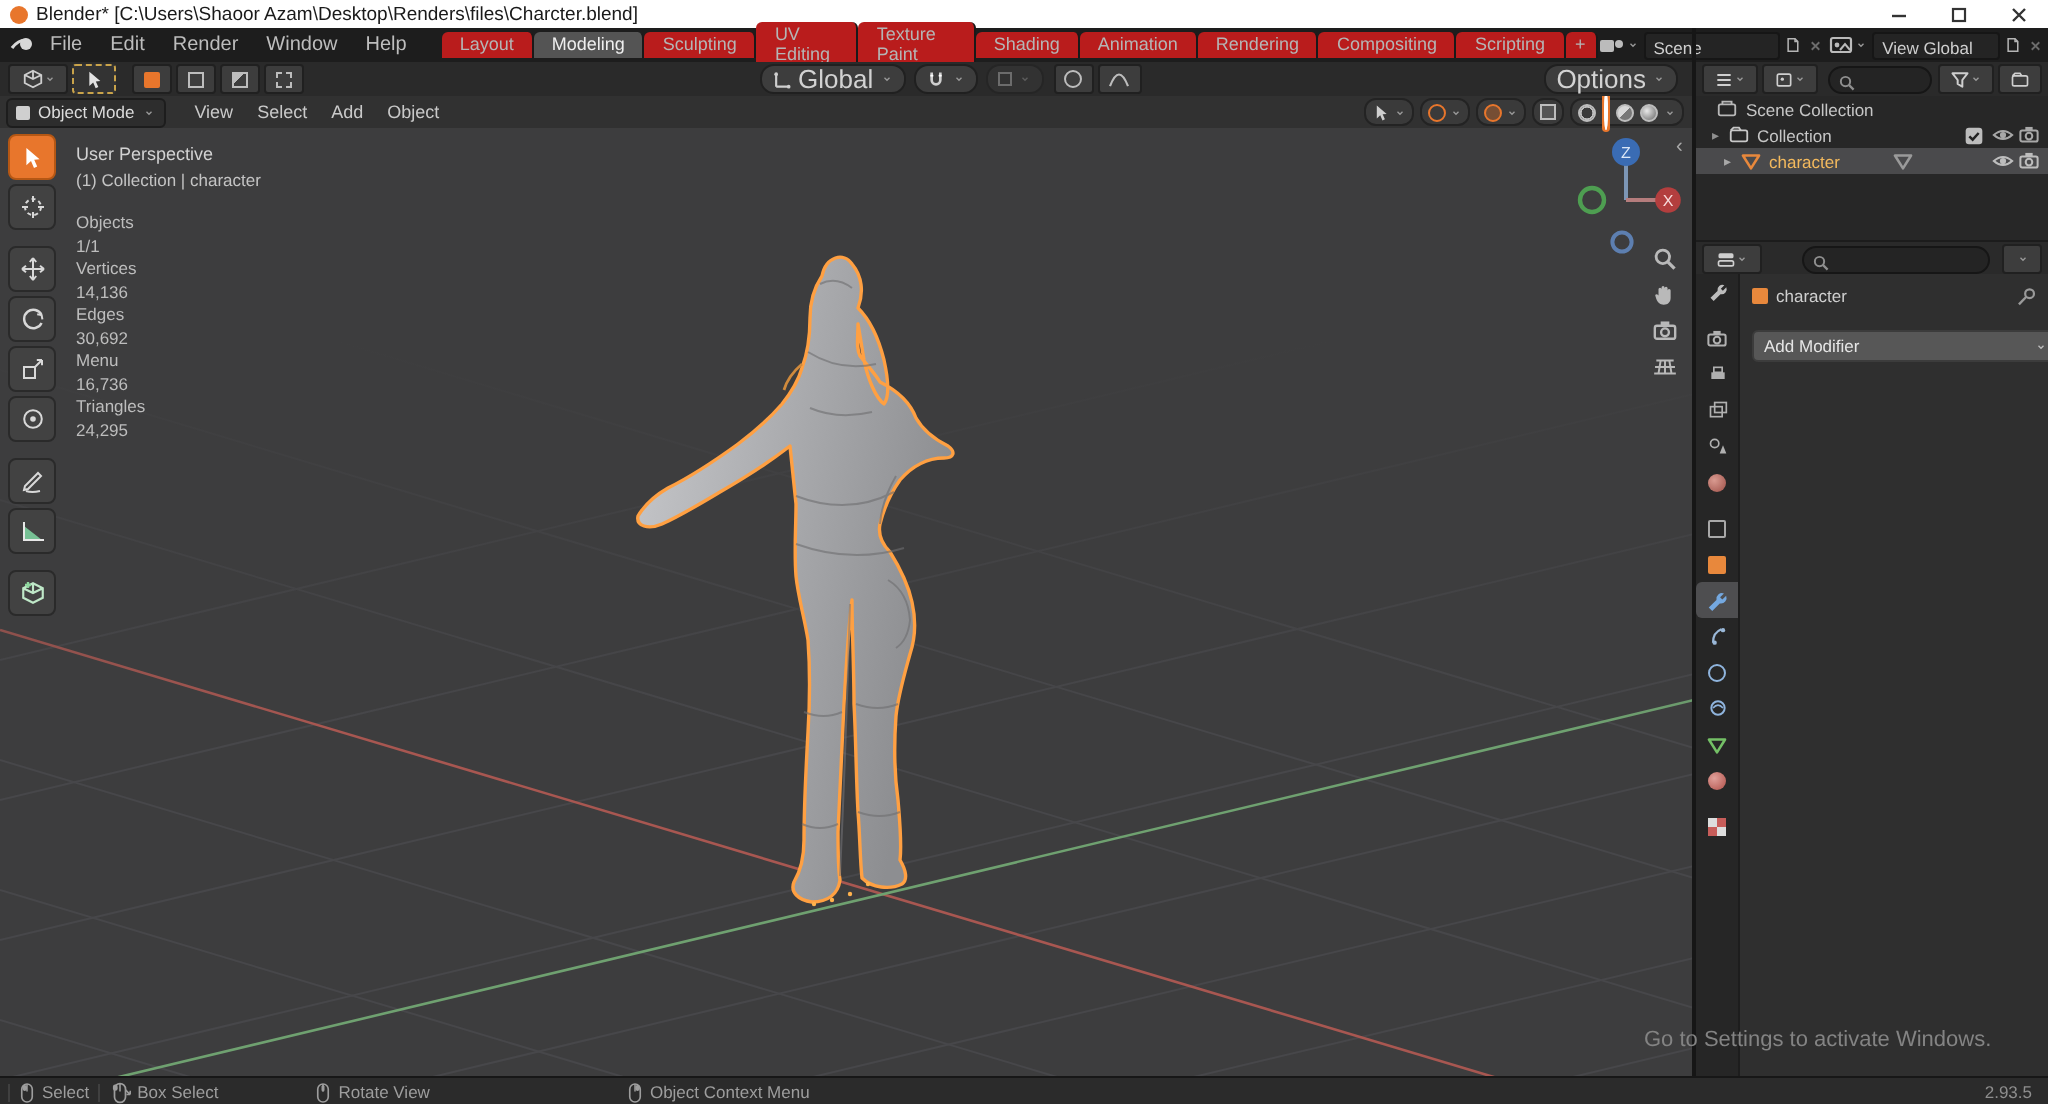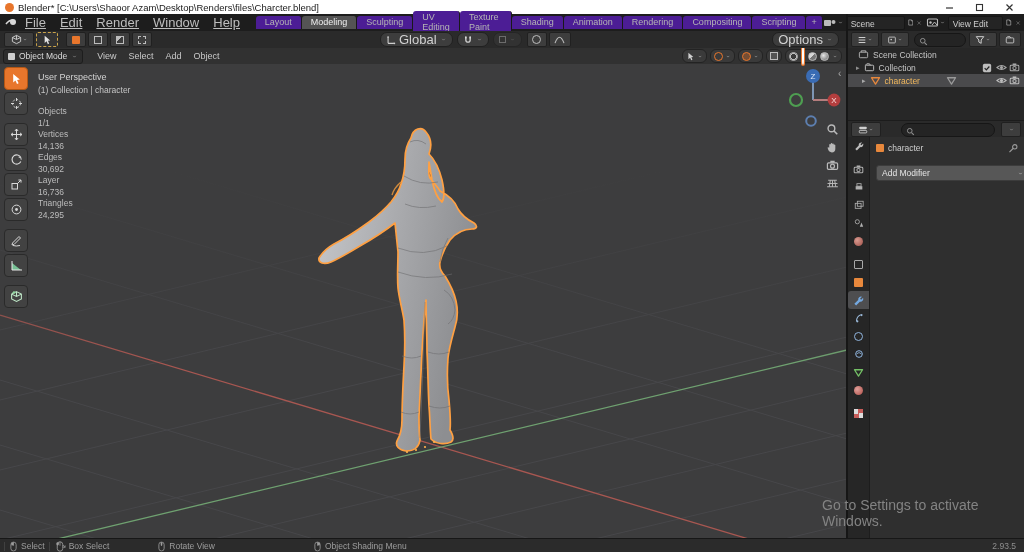--- a/index.html
+++ b/index.html
@@ -9,22 +9,22 @@
   .ab{position:absolute;}
   .ic{display:inline-block;vertical-align:middle;}
   svg{display:block;}
   
   #titlebar{left:0;top:0;width:1024px;height:14px;background:#ffffff;color:#1a1a1a;
             font-size:9.5px;display:flex;align-items:center;}
   #titlebar .ttl{margin-left:4px;white-space:nowrap;}
   .wbtn{width:30px;height:14px;display:flex;align-items:center;justify-content:center;color:#333;}
   
   #topbar{left:0;top:14px;width:1024px;height:17px;background:#1d1d1d;display:flex;align-items:center;border-bottom:1px solid #131313;}
-  .menu{padding:0 7px;font-size:13px;color:#bdbdbd;text-decoration:underline;}
-  .tab{padding:1px 9px 2px;font-size:9px;color:#b5b5b5;background:#4c1d95;border-right:1px solid #191919;border-radius:3px 3px 0 0;}
+  .menu{padding:0 7px;font-size:10px;color:#bdbdbd;}
+  .tab{padding:1px 9px 2px;font-size:9px;color:#b5b5b5;background:#b91c1c;border-right:1px solid #191919;border-radius:3px 3px 0 0;}
   .tab.active{background:#545454;color:#efefef;}
   .idfield{background:#242424;border:1px solid #161616;border-radius:2px;height:12px;display:flex;align-items:flex-end;font-size:8.5px;color:#cfcfcf;}
   
   #toolrow{left:0;top:31px;width:847px;height:17px;background:#2a2a2a;display:flex;align-items:center;border-bottom:1px solid #1f1f1f;}
   .tbtn{height:13px;background:#3d3d3d;border:1px solid #202020;border-radius:2px;display:flex;align-items:center;justify-content:center;padding:0 2px;margin-right:2px;}
   .pill{height:13px;background:#3d3d3d;border:1px solid #202020;border-radius:7px;display:flex;align-items:center;font-size:13px;color:#d2d2d2;padding:0 5px;gap:3px;}
   
   #viewport{left:0;top:48px;width:847px;height:490px;background:#3d3d3e;overflow:hidden;}
   #vph{left:0;top:0;width:847px;height:16px;background:rgba(48,48,48,.92);display:flex;align-items:center;z-index:6;}
   .vmenu{padding:0 6px;font-size:9px;color:#c9c9c9;}
@@ -54,21 +54,21 @@
   .pgap{height:5px;}
   .sq{width:8px;height:8px;box-sizing:border-box;}
   .addmod{position:absolute;left:28px;top:28px;width:142px;height:14px;background:#575757;border:1px solid #3c3c3c;border-radius:3px;display:flex;align-items:center;font-size:8.5px;color:#e6e6e6;padding:0 5px;justify-content:space-between;}
   
   #statusbar{left:0;top:538px;width:1024px;height:14px;background:#2b2b2b;border-top:1px solid #171717;display:flex;align-items:center;font-size:8.5px;color:#9d9d9d;}
   .ssep{width:1px;height:9px;background:#404040;margin:0 4px;}
   .hint{display:flex;align-items:center;gap:3px;}
   #divider{left:846px;top:14px;width:2px;height:524px;background:#161616;z-index:7;}
   #watermark{left:822px;top:494px;z-index:9;color:#8f8f8f;text-align:left;pointer-events:none;}
   #watermark .w1{font-size:16px;}
-  #watermark .w2{font-size:14px;color:#838383;margin-top:3px;}
+  #watermark .w2{font-size:11px;color:#838383;margin-top:20px;}
   #gridfade{left:0;top:16px;width:847px;height:300px;background:linear-gradient(#3d3d3e 35%,rgba(61,61,62,0));z-index:2;pointer-events:none;}
   .chev{width:7px;height:5px;flex:none;}
 </style>
 </head>
 <body>
 
 <svg width="0" height="0" style="position:absolute">
   <defs>
     <symbol id="i-chev" viewBox="0 0 12 12">
         <path d="M3,4.5 L6,7.5 L9,4.5" fill="none" stroke="currentColor" stroke-width="1.6"></path>
@@ -208,21 +208,21 @@
         <svg width="13" height="11" viewBox="0 0 13 11">
           <rect x="1.5" y="2" width="10" height="7" rx="1" fill="none" stroke="#bbb" stroke-width="1.1"></rect>
           <circle cx="4.5" cy="5.5" r="1.2" fill="#bbb"></circle>
           <path d="M6,8 L8.5,5 L11,8" stroke="#bbb" fill="none"></path>
         </svg>
       </span>
     <svg class="chev" viewBox="0 0 12 12" style="color:#9a9a9a">
         <use href="#i-chev"></use>
       </svg>
     <span class="idfield" style="width:72px;margin:0 2px;padding:0 4px">
-        <span>View Edit</span>
+        <span>View Global</span>
       </span>
     <svg class="ic" width="11" height="11" viewBox="0 0 12 12" style="color:#b5b5b5">
         <use href="#i-page"></use>
       </svg>
     <svg class="ic" width="10" height="10" viewBox="0 0 12 12" style="color:#6c6c6c;margin:0 3px">
         <use href="#i-x"></use>
       </svg>
   </div>
 
   <div class="ab" id="toolrow">
@@ -479,21 +479,21 @@
           </div>
         <div class="srow">
             <span class="sl">Vertices</span>
             <span>14,136</span>
           </div>
         <div class="srow">
             <span class="sl">Edges</span>
             <span>30,692</span>
           </div>
         <div class="srow">
-            <span class="sl">Layer</span>
+            <span class="sl">Menu</span>
             <span>16,736</span>
           </div>
         <div class="srow">
             <span class="sl">Triangles</span>
             <span>24,295</span>
           </div>
       </div>
     </div>
 
     <svg class="ab" style="left:788px;top:15px;z-index:6" width="56" height="66" viewBox="0 0 56 66">
@@ -759,19 +759,19 @@
           <rect x="5" y="1.6" width="2" height="4.4" rx="1" fill="currentColor"></rect>
         </svg>
       <span>Rotate View</span>
     </span>
     <span style="width:98px"></span>
     <span class="hint">
       <svg width="9" height="11" viewBox="0 0 12 14" style="color:#9d9d9d">
           <use href="#i-mouse"></use>
           <rect x="6.2" y="1.6" width="3" height="4" rx="1.4" fill="currentColor"></rect>
         </svg>
-      <span>Object Shading Menu</span>
+      <span>Object Context Menu</span>
     </span>
     <span style="flex:1"></span>
     <span style="margin-right:8px;color:#8e8e8e">2.93.5</span>
   </div>
 
 </div>
 
 </body></html>

